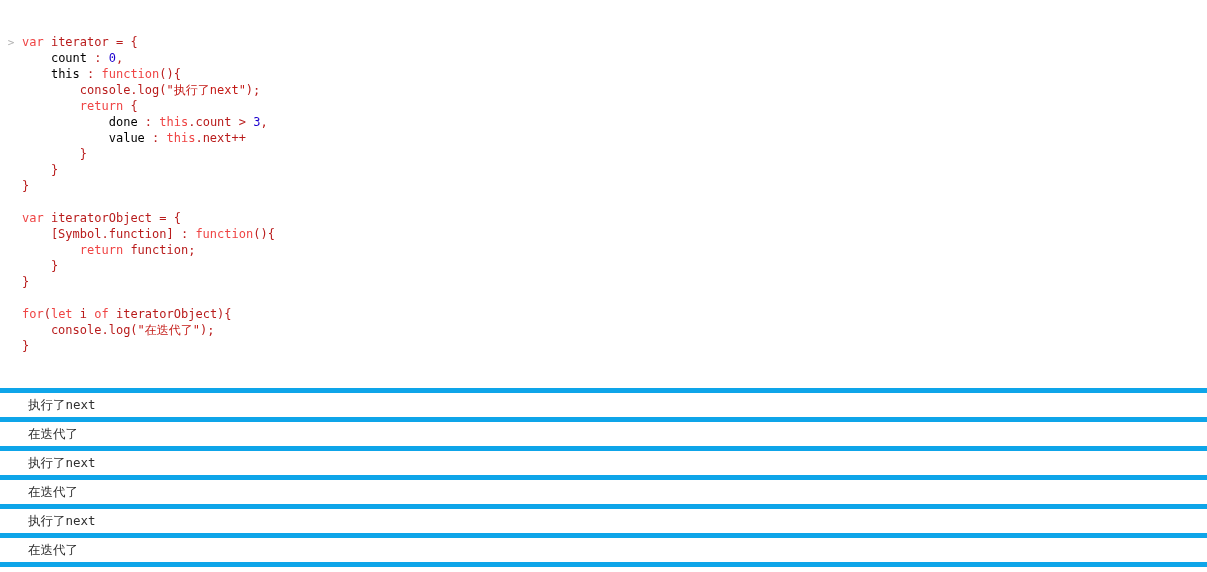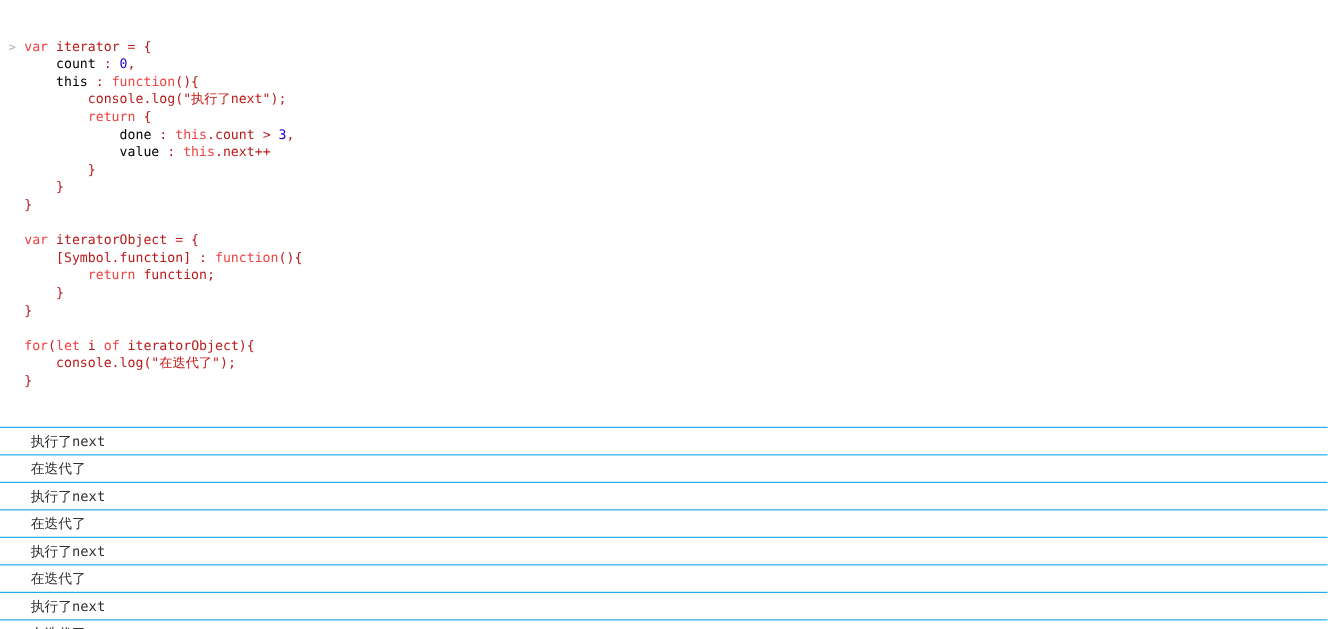--- a/index.html
+++ b/index.html
@@ -35,21 +35,21 @@
   .kw   { color: #ef4444; }       
   .prop { color: #000000; }       
   .num  { color: #1c00cf; }       
   .str  { color: #c41a16; }       
   .strcn{ color: #c41a16; margin-top: 40px; }       
   .pln  { color: #b91c1c; }
   .log-rows {
     margin-top: 2px;
   }
   .log-row {
-    border-top: 1px solid #0ea5e9;
+    border-top: 5px solid #0ea5e9;
     padding: 4px 0 4px 28px;
     font-family: "Microsoft YaHei", "PingFang SC", Menlo, Consolas, monospace;
     font-size: 12.5px;
     color: #303030;
   }
 </style>
 </head>
 <body>
 
 <div class="console">

